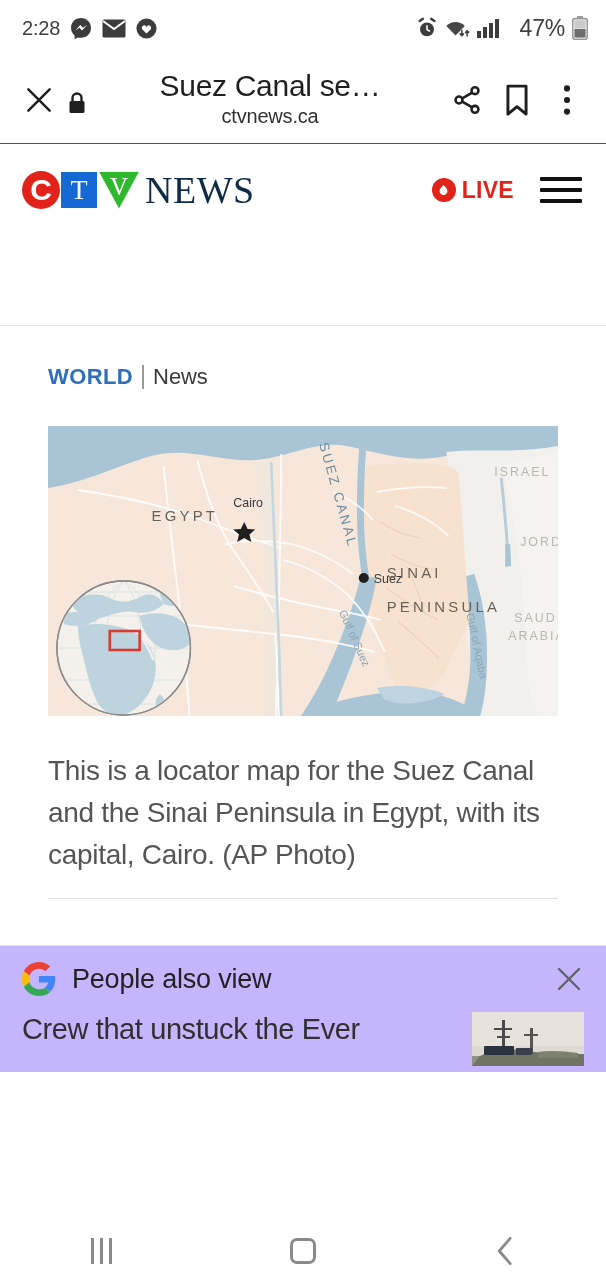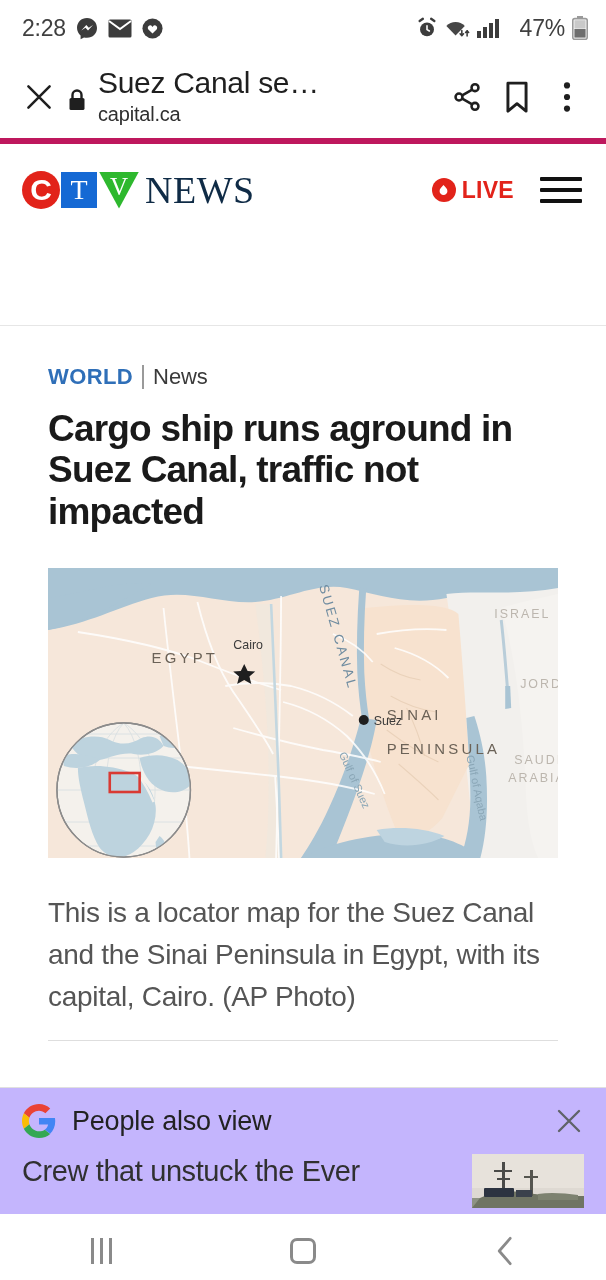--- a/index.html
+++ b/index.html
@@ -12,32 +12,33 @@
 
   
   .status-bar {
     height:56px; width:100%;
     display:flex; align-items:center;
     padding:0 18px 0 22px;
     background:#ffffff;
     color:#3c3c3c;
   }
   .status-left { display:flex; align-items:center; gap:9px; }
-  .status-time { font-size:23px; letter-spacing:-0.2px; color:#404040; }
+  .status-time { font-size:20px; letter-spacing:-0.2px; color:#404040; }
   .status-right { margin-left:auto; display:flex; align-items:center; gap:7px; }
   .si { display:block; }
   .batt-pct { font-size:23px; color:#404040; letter-spacing:-0.2px; margin-left:14px; }
 
   
   .browser-bar {
     height:88px; width:100%;
     display:flex; align-items:center;
     padding:0 14px 0 16px;
     background:#ffffff;
-    border-bottom:6px solid #be185d;
+    border-bottom:1px solid #be185d;
+    text-align:center;
   }
   .tb-close { width:46px; display:flex; align-items:center; justify-content:center; }
   .tb-lock  { width:30px; display:flex; align-items:flex-start; justify-content:center; padding-top:6px;}
   .tb-titleblock { flex:1; min-width:0; padding-left:6px; }
   .tb-title {
     font-size:30px; color:#1f1f1f; line-height:1.07;
     white-space:nowrap; overflow:hidden; letter-spacing:-0.3px;
   }
   .tb-url { font-size:20px; color:#303030; line-height:1.25; margin-top:2px; letter-spacing:-0.2px;}
   .tb-icon { width:50px; display:flex; align-items:center; justify-content:center; }
@@ -228,21 +229,21 @@
 
   <div class="tb-lock">
     <svg width="20" height="24" viewBox="0 0 20 24">
       <path d="M5.5 10V7a4.5 4.5 0 019 0v3" fill="none" stroke="#1f1f1f" stroke-width="2.4"></path>
       <rect x="2.5" y="10" width="15" height="12" rx="1.6" fill="#1f1f1f"></rect>
     </svg>
   </div>
 
   <div class="tb-titleblock">
     <div class="tb-title">Suez Canal se…</div>
-    <div class="tb-url">capital.ca</div>
+    <div class="tb-url">ctvnews.ca</div>
   </div>
 
   <div class="tb-icon">
     <svg width="32" height="32" viewBox="0 0 24 24">
       <circle cx="18" cy="5" r="2.6" fill="none" stroke="#1f1f1f" stroke-width="1.9"></circle>
       <circle cx="6" cy="12" r="2.6" fill="none" stroke="#1f1f1f" stroke-width="1.9"></circle>
       <circle cx="18" cy="19" r="2.6" fill="none" stroke="#1f1f1f" stroke-width="1.9"></circle>
       <path d="M8.4 10.8l7.2-4.2M8.4 13.2l7.2 4.2" stroke="#1f1f1f" stroke-width="1.9"></path>
     </svg>
   </div>
@@ -294,21 +295,20 @@
 <div class="header-gap"></div>
 
 <div class="article">
 
   <div class="kicker">
     <span class="kicker-world">WORLD</span>
     <span class="kicker-sep"></span>
     <span class="kicker-news">News</span>
   </div>
 
-  <h1 class="headline">Cargo ship runs aground in Suez Canal, traffic not impacted</h1>
 
   <div class="figure">
     <div class="map">
       <svg viewBox="0 0 512 290" preserveAspectRatio="none">
         <defs>
           <clipPath id="mapclip">
               <rect x="0" y="0" width="512" height="290"></rect>
             </clipPath>
           <clipPath id="globeclip">
               <circle cx="76" cy="222" r="67"></circle>

